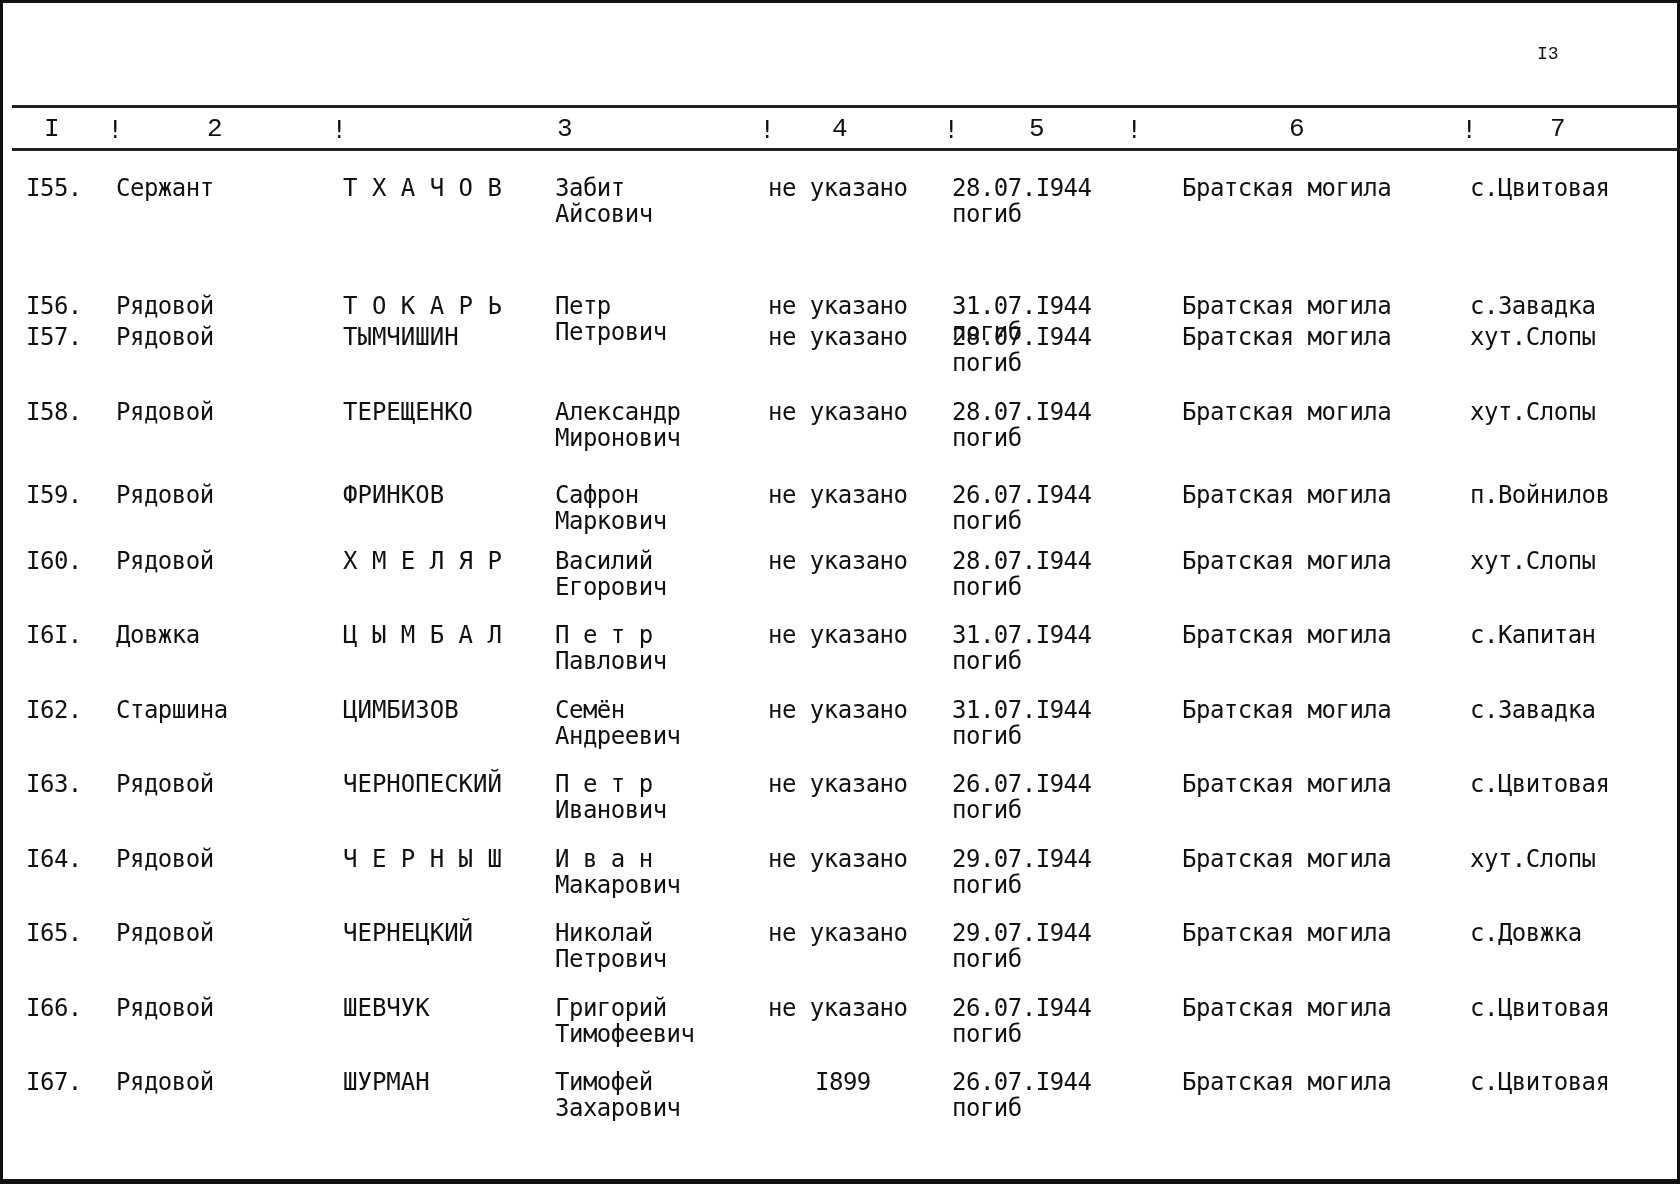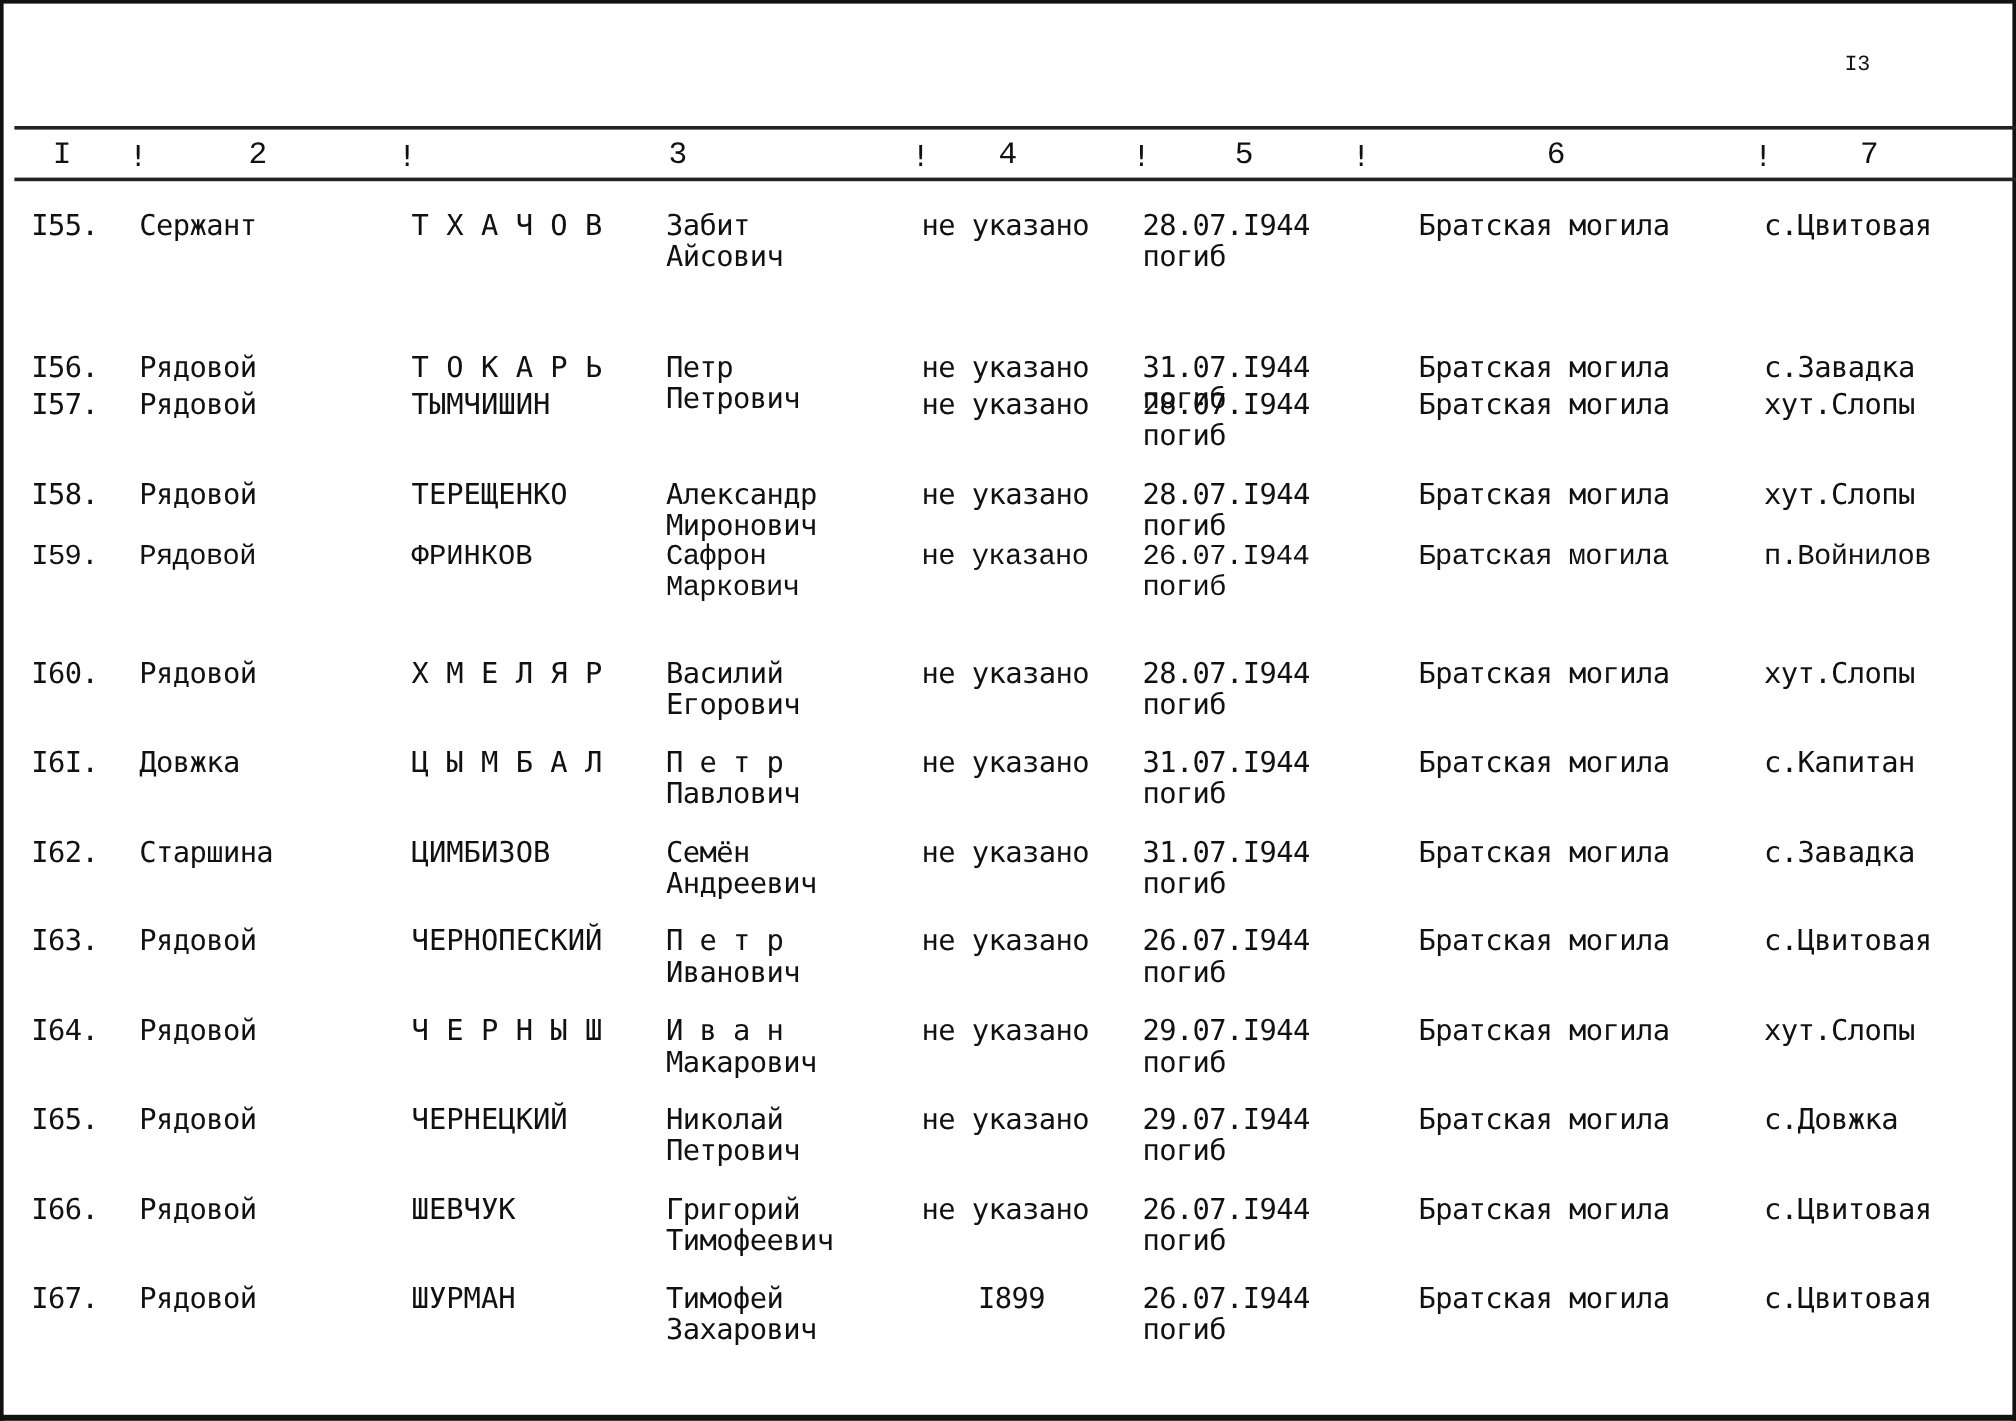--- a/index.html
+++ b/index.html
@@ -87,21 +87,21 @@
     <div class="row" style="top: 398.5px;">
       <span class="cell c-num">I58.</span>
       <span class="cell c-rank">Рядовой</span>
       <span class="cell c-surname">ТЕРЕЩЕНКО</span>
       <span class="cell c-first"><span class="sub">Александр</span><span class="sub">Миронович</span></span>
       <span class="cell c-birth" style="">не указано</span>
       <span class="cell c-death"><span class="sub">28.07.I944</span><span class="sub">погиб</span></span>
       <span class="cell c-burial">Братская могила</span>
       <span class="cell c-place">хут.Слопы</span>
     </div>
-    <div class="row" style="top: 452px; font-family: Liberation Mono, monospace;">
+    <div class="row" style="top: 482px;">
       <span class="cell c-num">I59.</span>
       <span class="cell c-rank">Рядовой</span>
       <span class="cell c-surname">ФРИНКОВ</span>
       <span class="cell c-first"><span class="sub">Сафрон</span><span class="sub">Маркович</span></span>
       <span class="cell c-birth" style="">не указано</span>
       <span class="cell c-death"><span class="sub">26.07.I944</span><span class="sub">погиб</span></span>
       <span class="cell c-burial">Братская могила</span>
       <span class="cell c-place">п.Войнилов</span>
     </div>
     <div class="row" style="top: 547.5px;">

